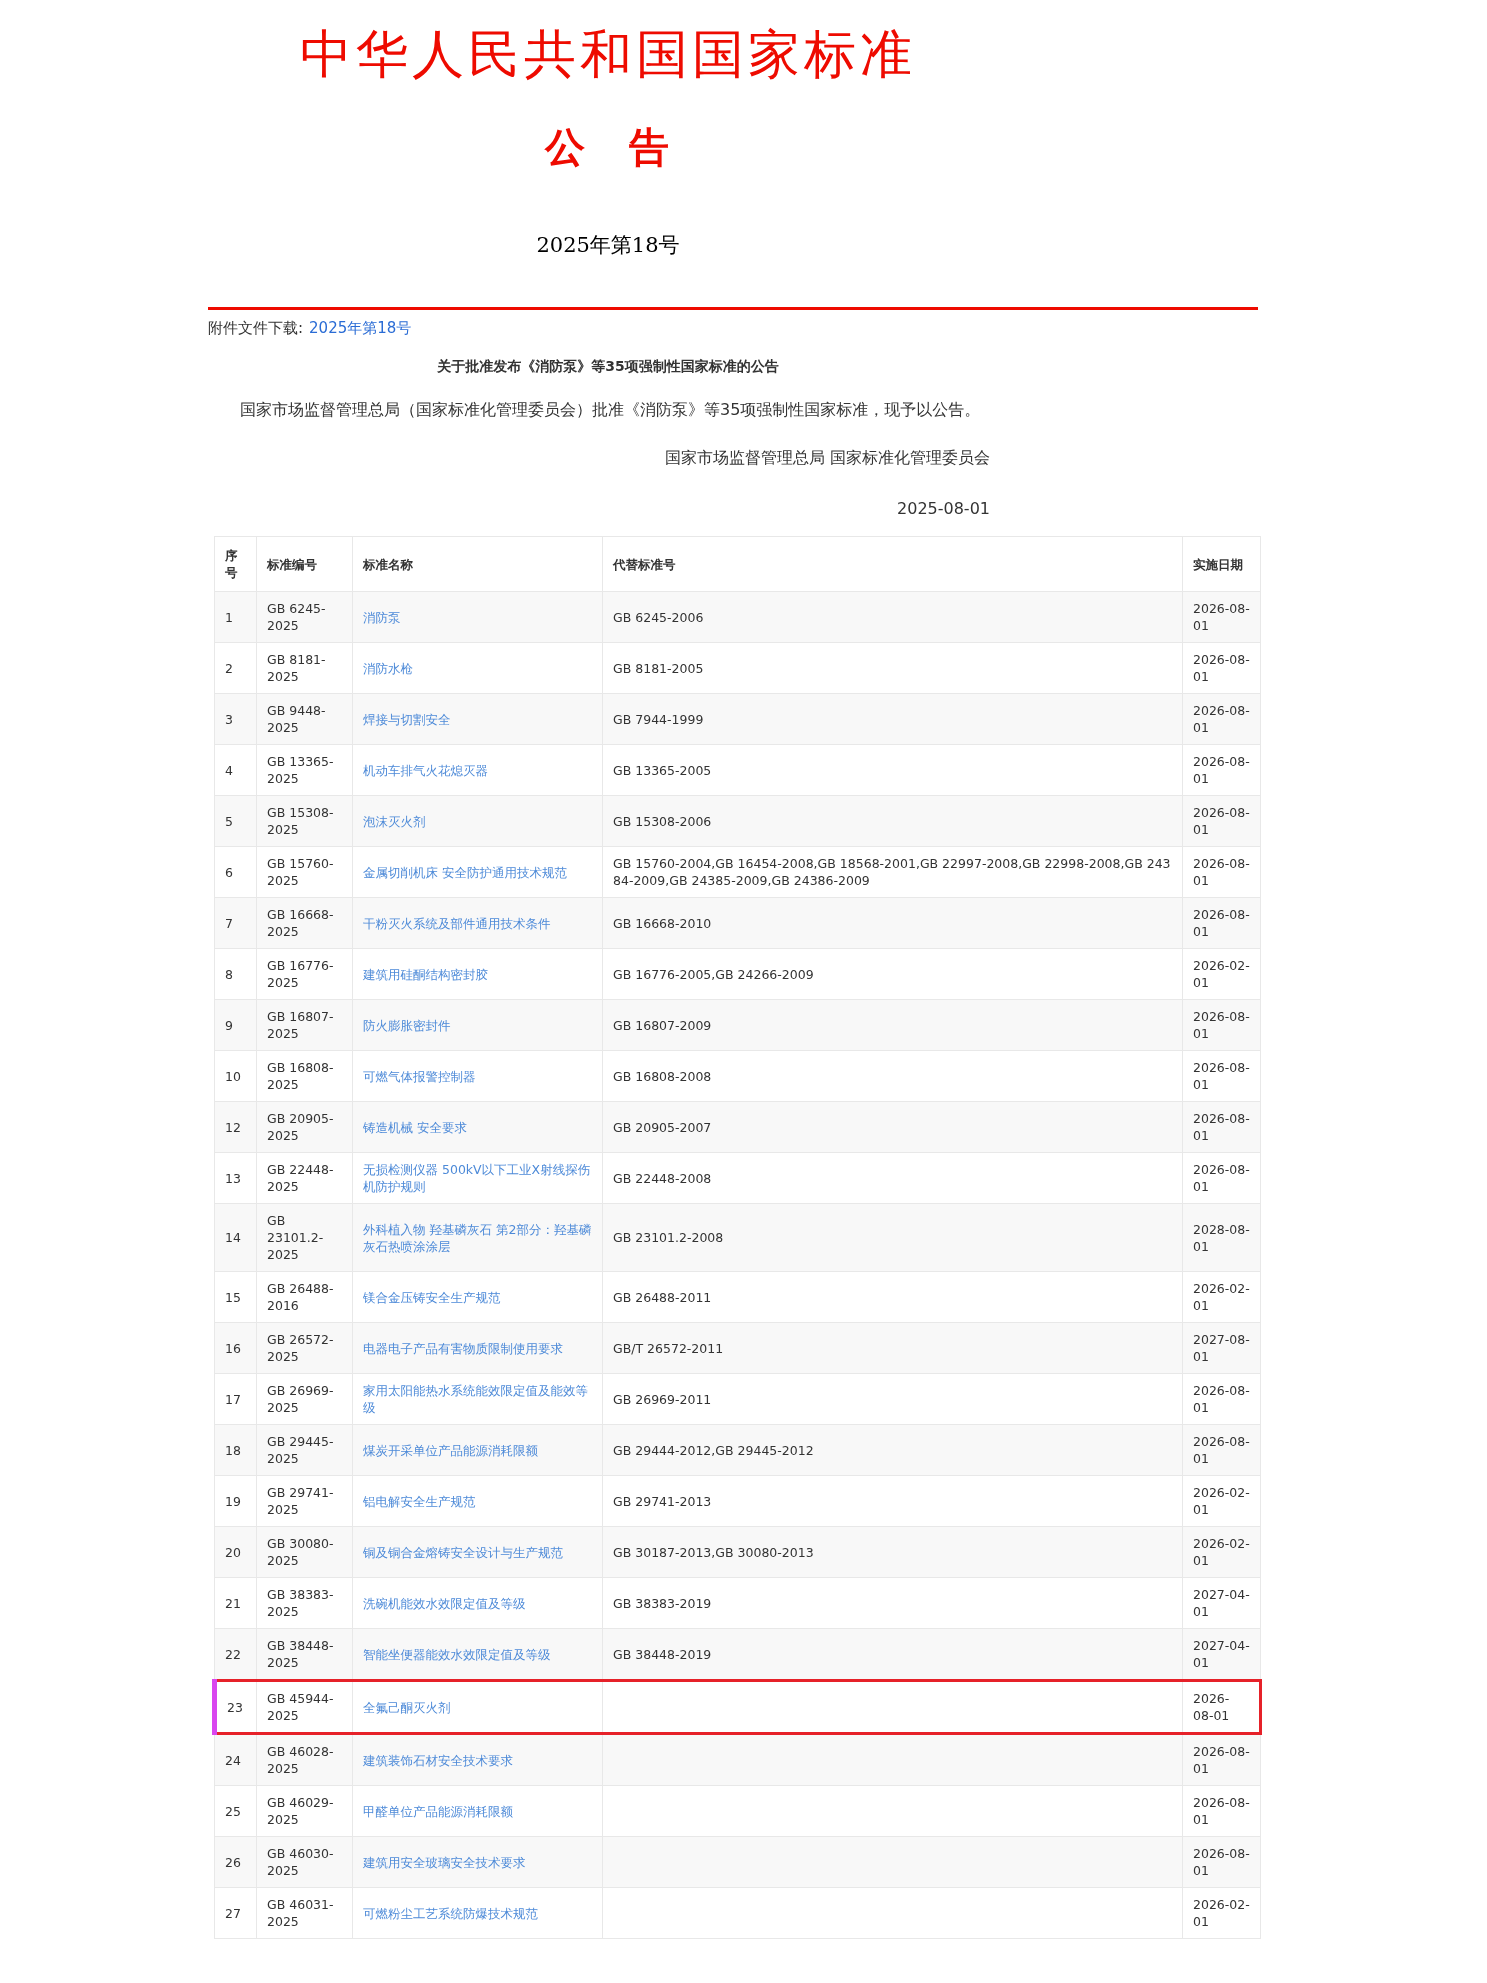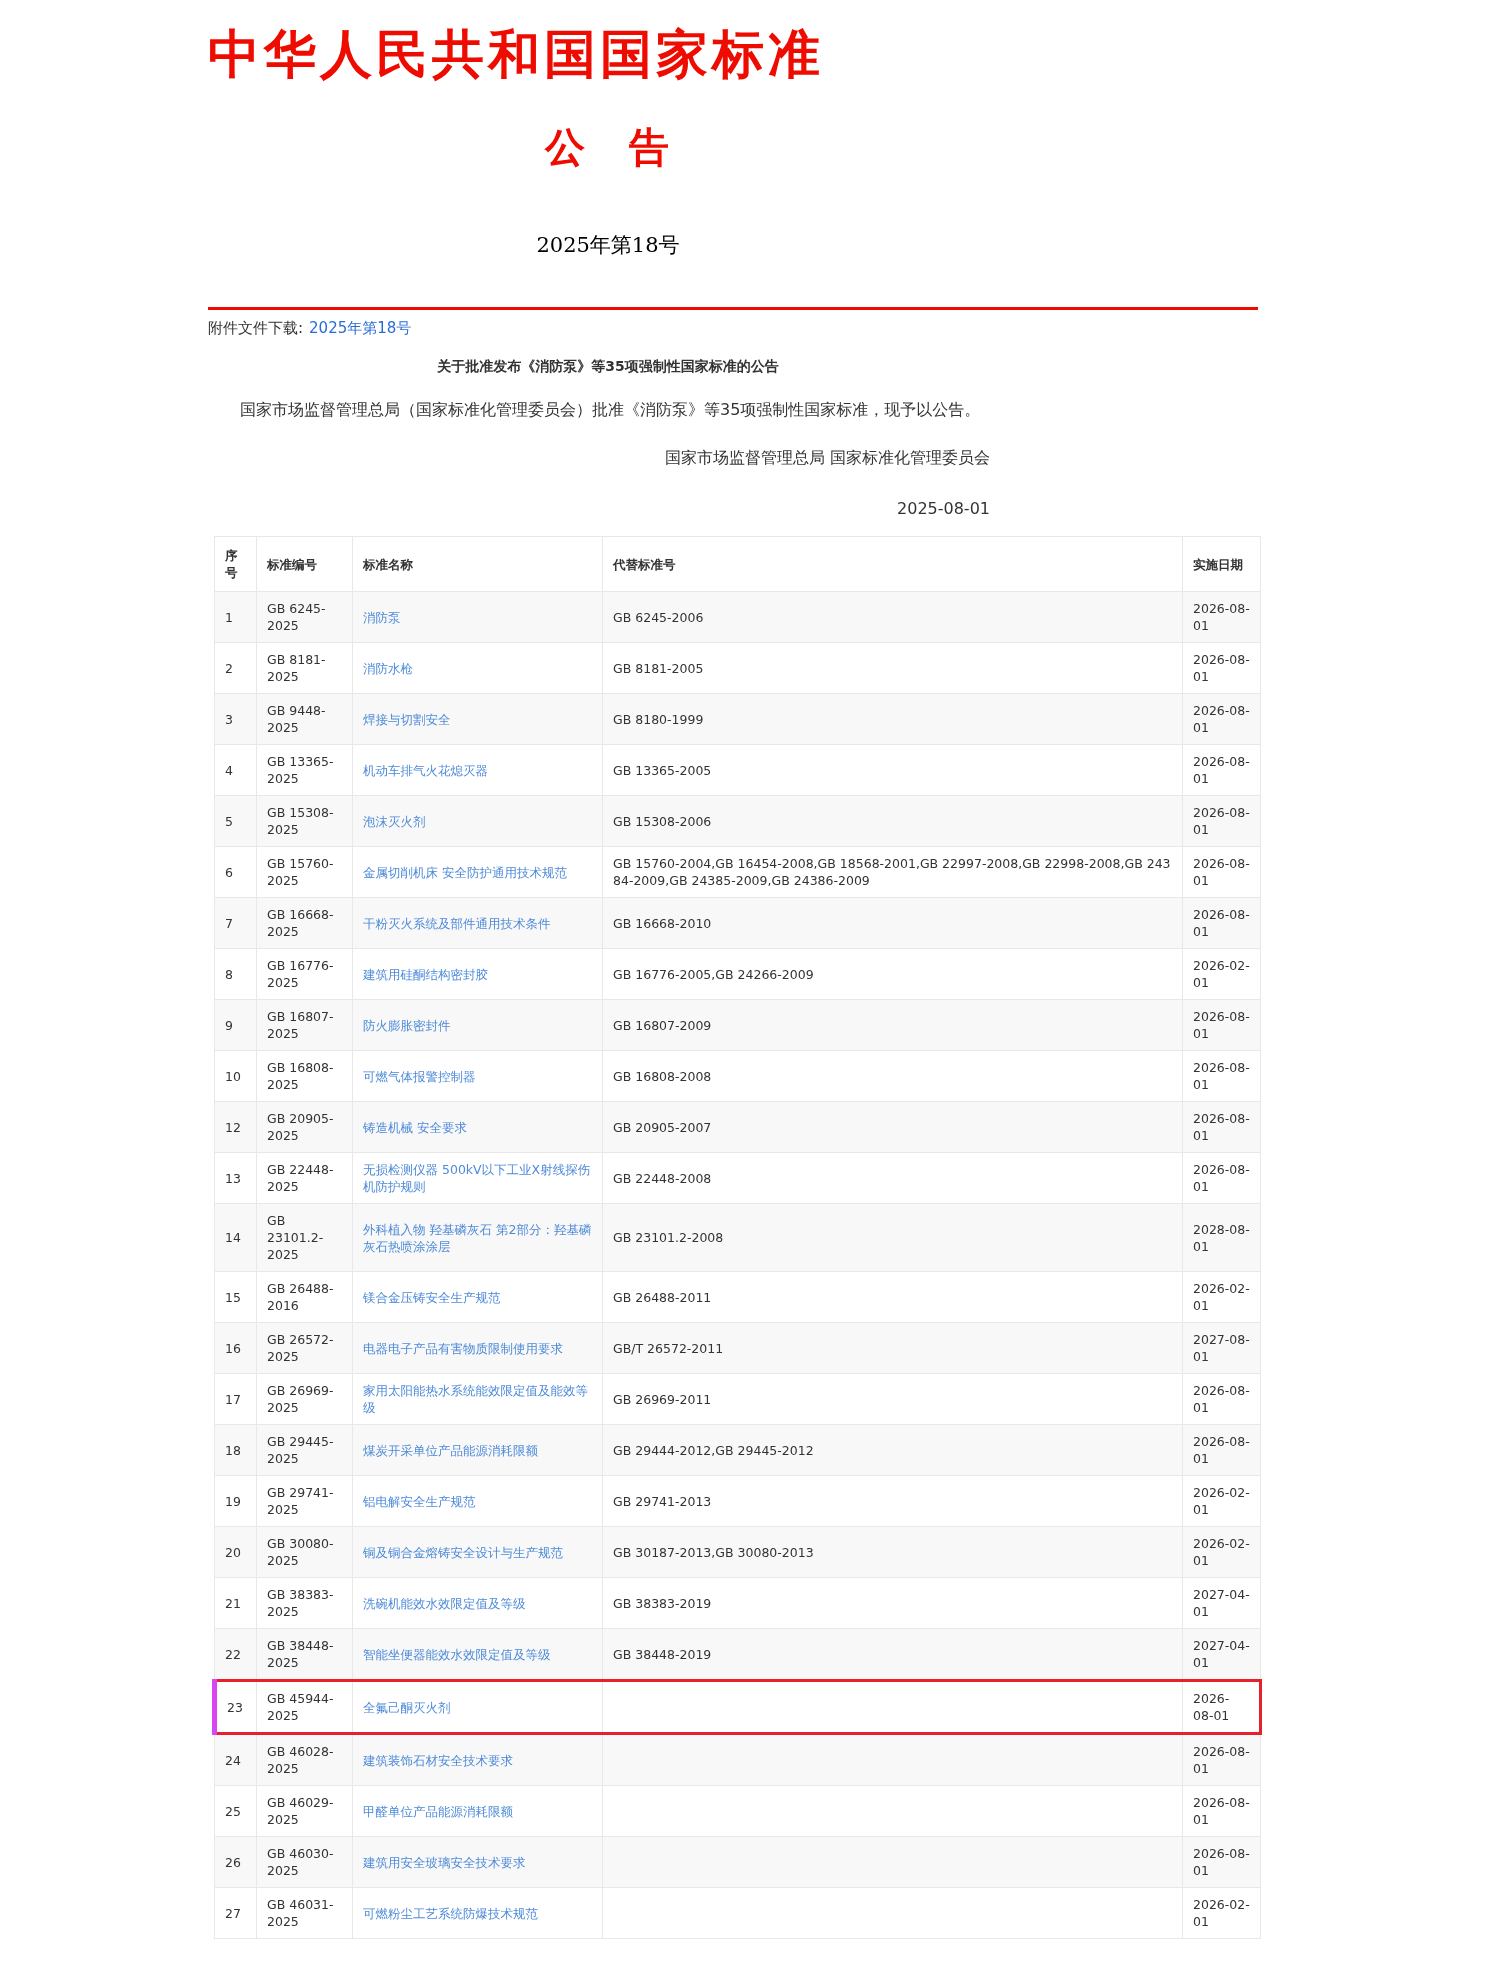--- a/index.html
+++ b/index.html
@@ -3,23 +3,23 @@
 <meta charset="utf-8">
 <style>
   html,body { margin:0; padding:0; background:#ffffff; }
   .page {
     width:1487px; min-height:1983px; background:#fff; position:relative;
     font-family:"DejaVu Sans","Liberation Sans",sans-serif; color:#333;
   }
   .inner { margin-left:208px; width:800px; }
   
   .main-title {
-    padding-top:20px; margin:0; text-align:left;
+    padding-top:20px; margin:0; text-align:center;
     font-family:"DejaVu Serif","Liberation Serif",serif;
-    font-size:52px; font-weight:bold; color:#ee0b00; letter-spacing:4px;
+    font-size:52px; font-weight:normal; color:#ee0b00; letter-spacing:4px;
   }
   .sub-title {
     margin:30px 0 0 0; text-align:center;
     font-family:"DejaVu Serif","Liberation Serif",serif;
     font-size:40px; font-weight:bold; color:#ee0b00; letter-spacing:2px;
   }
   .issue-no {
     margin-top:56px; text-align:center; color:#000;
     font-family:"DejaVu Serif","Liberation Serif",serif;
     font-size:21px;
@@ -110,21 +110,21 @@
             <td class="seq-cell">2</td>
             <td class="code-cell">GB 8181-2025</td>
             <td class="name-cell"><a href="#">消防水枪</a></td>
             <td class="replaces-cell">GB 8181-2005</td>
             <td class="date-cell">2026-08-01</td>
           </tr>
           <tr>
             <td class="seq-cell">3</td>
             <td class="code-cell">GB 9448-2025</td>
             <td class="name-cell"><a href="#">焊接与切割安全</a></td>
-            <td class="replaces-cell">GB 8180-1999</td>
+            <td class="replaces-cell">GB 7944-1999</td>
             <td class="date-cell">2026-08-01</td>
           </tr>
           <tr>
             <td class="seq-cell">4</td>
             <td class="code-cell">GB 13365-2025</td>
             <td class="name-cell"><a href="#">机动车排气火花熄灭器</a></td>
             <td class="replaces-cell">GB 13365-2005</td>
             <td class="date-cell">2026-08-01</td>
           </tr>
           <tr>

